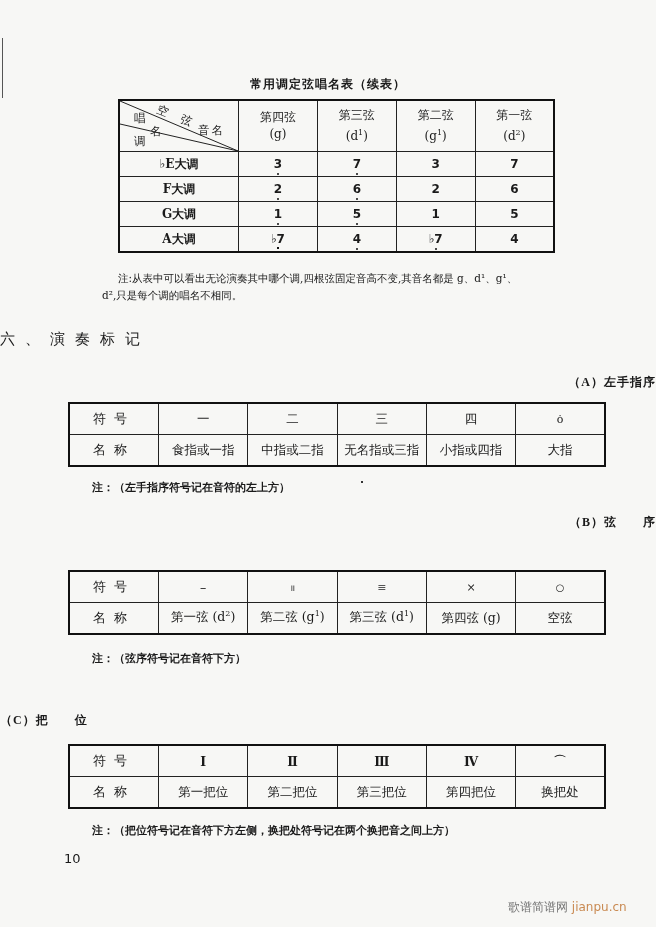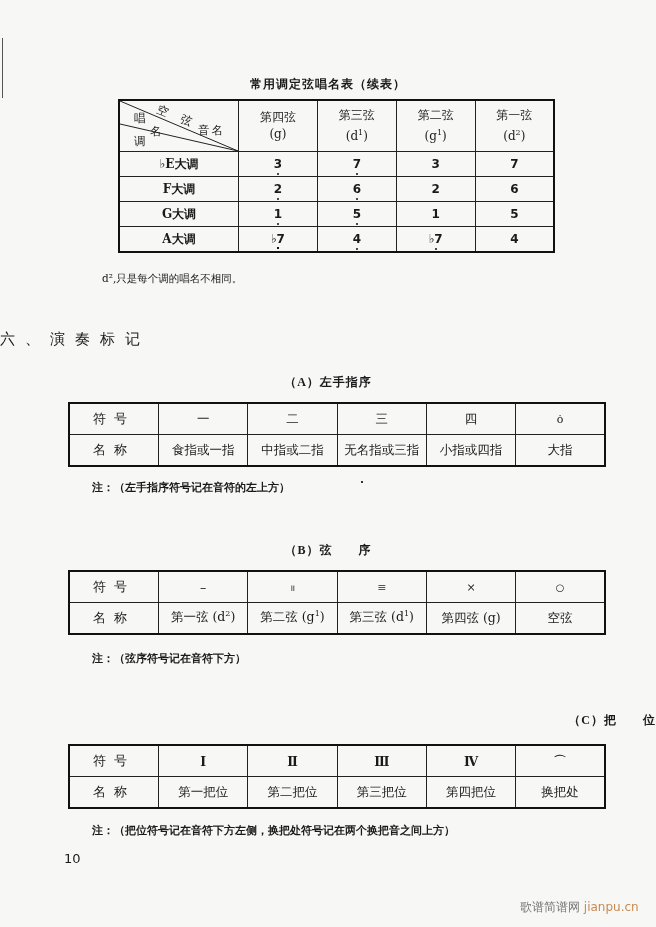--- a/index.html
+++ b/index.html
@@ -109,26 +109,27 @@
     <td class="key-name">A大调</td>
     <td><span class="num low2">♭7</span></td>
     <td><span class="num low">4</span></td>
     <td><span class="num low">♭7</span></td>
     <td><span class="num">4</span></td>
   </tr>
 </tbody>
   </table>
 
 <div class="abs note" style="left:118px; top:270px; width:450px;">
+  <div style="text-indent:0;">注:从表中可以看出无论演奏其中哪个调,四根弦固定音高不变,其音名都是 g、d¹、g¹、</div>
   <div style="margin-left:-16px;">d²,只是每个调的唱名不相同。</div>
 </div>
 
 <div class="abs heading" style="left:0; width:656px; top:330px; ">六、演奏标记</div>
 
-<div class="abs title-bold" style="left:0; width:656px; top:374px; text-align:center;">（A）左手指序</div>
+<div class="abs title-bold" style="left:0; width:656px; top:374px; text-align:right;">（A）左手指序</div>
 <table class="mark-table" style="top:402px;">
   <tbody>
       <tr>
     <td class="label">符号</td>
     <td>一</td>
     <td>二</td>
     <td>三</td>
     <td>四</td>
     <td style="font-size:11px;">ȯ</td>
   </tr>
@@ -138,21 +139,21 @@
     <td>中指或二指</td>
     <td>无名指或三指</td>
     <td>小指或四指</td>
     <td>大指</td>
   </tr>
 </tbody>
   </table>
 <div class="abs note-bold" style="left:92px; top:480px;">注：（左手指序符号记在音符的左上方）</div>
 <div class="abs" style="left:361px; top:481px; width:2px; height:2px; background:#333;"></div>
 
-<div class="abs title-bold" style="left:0; width:656px; top:542px; text-align:center;">（B）弦　　序</div>
+<div class="abs title-bold" style="left:0; width:656px; top:514px; text-align:right;">（B）弦　　序</div>
 <table class="mark-table" style="top:570px;">
   <tbody>
       <tr>
     <td class="label">符号</td>
     <td>–</td>
     <td style="font-size:9px;">॥</td>
     <td style="font-size:11px;">≡</td>
     <td style="font-size:11px;">×</td>
     <td style="font-size:10px;">○</td>
   </tr>
@@ -161,21 +162,21 @@
     <td><span>第一弦 (d</span><sup>2</sup><span>)</span></td>
     <td><span>第二弦 (g</span><sup>1</sup><span>)</span></td>
     <td><span>第三弦 (d</span><sup>1</sup><span>)</span></td>
     <td><span>第四弦 (g)</span></td>
     <td><span>空弦</span></td>
   </tr>
 </tbody>
   </table>
 <div class="abs note-bold" style="left:92px; top:651px;">注：（弦序符号记在音符下方）</div>
 
-<div class="abs title-bold" style="left:0; width:656px; top:712px; text-align:right;">（C）把　　位</div>
+<div class="abs title-bold" style="left:0; width:656px; top:712px; text-align:left;">（C）把　　位</div>
 <table class="mark-table" style="top:744px;">
   <tbody>
       <tr>
     <td class="label">符号</td>
     <td style="font-weight:bold;">Ⅰ</td>
     <td style="font-weight:bold;">Ⅱ</td>
     <td style="font-weight:bold;">Ⅲ</td>
     <td style="font-weight:bold;">Ⅳ</td>
     <td style="font-weight:bold;">⌒</td>
   </tr>
@@ -186,16 +187,16 @@
     <td>第三把位</td>
     <td>第四把位</td>
     <td>换把处</td>
   </tr>
 </tbody>
   </table>
 <div class="abs note-bold" style="left:92px; top:823px;">注：（把位符号记在音符下方左侧，换把处符号记在两个换把音之间上方）</div>
 
 <div class="abs page-num" style="left:64px; top:851px;">10</div>
 
-<div class="abs watermark" style="left:520px; top:899px;">
+<div class="abs watermark" style="left:508px; top:899px;">
   <span>歌谱简谱网</span>
   <span class="wm-url">jianpu.cn</span>
 </div>
 
 </body></html>

